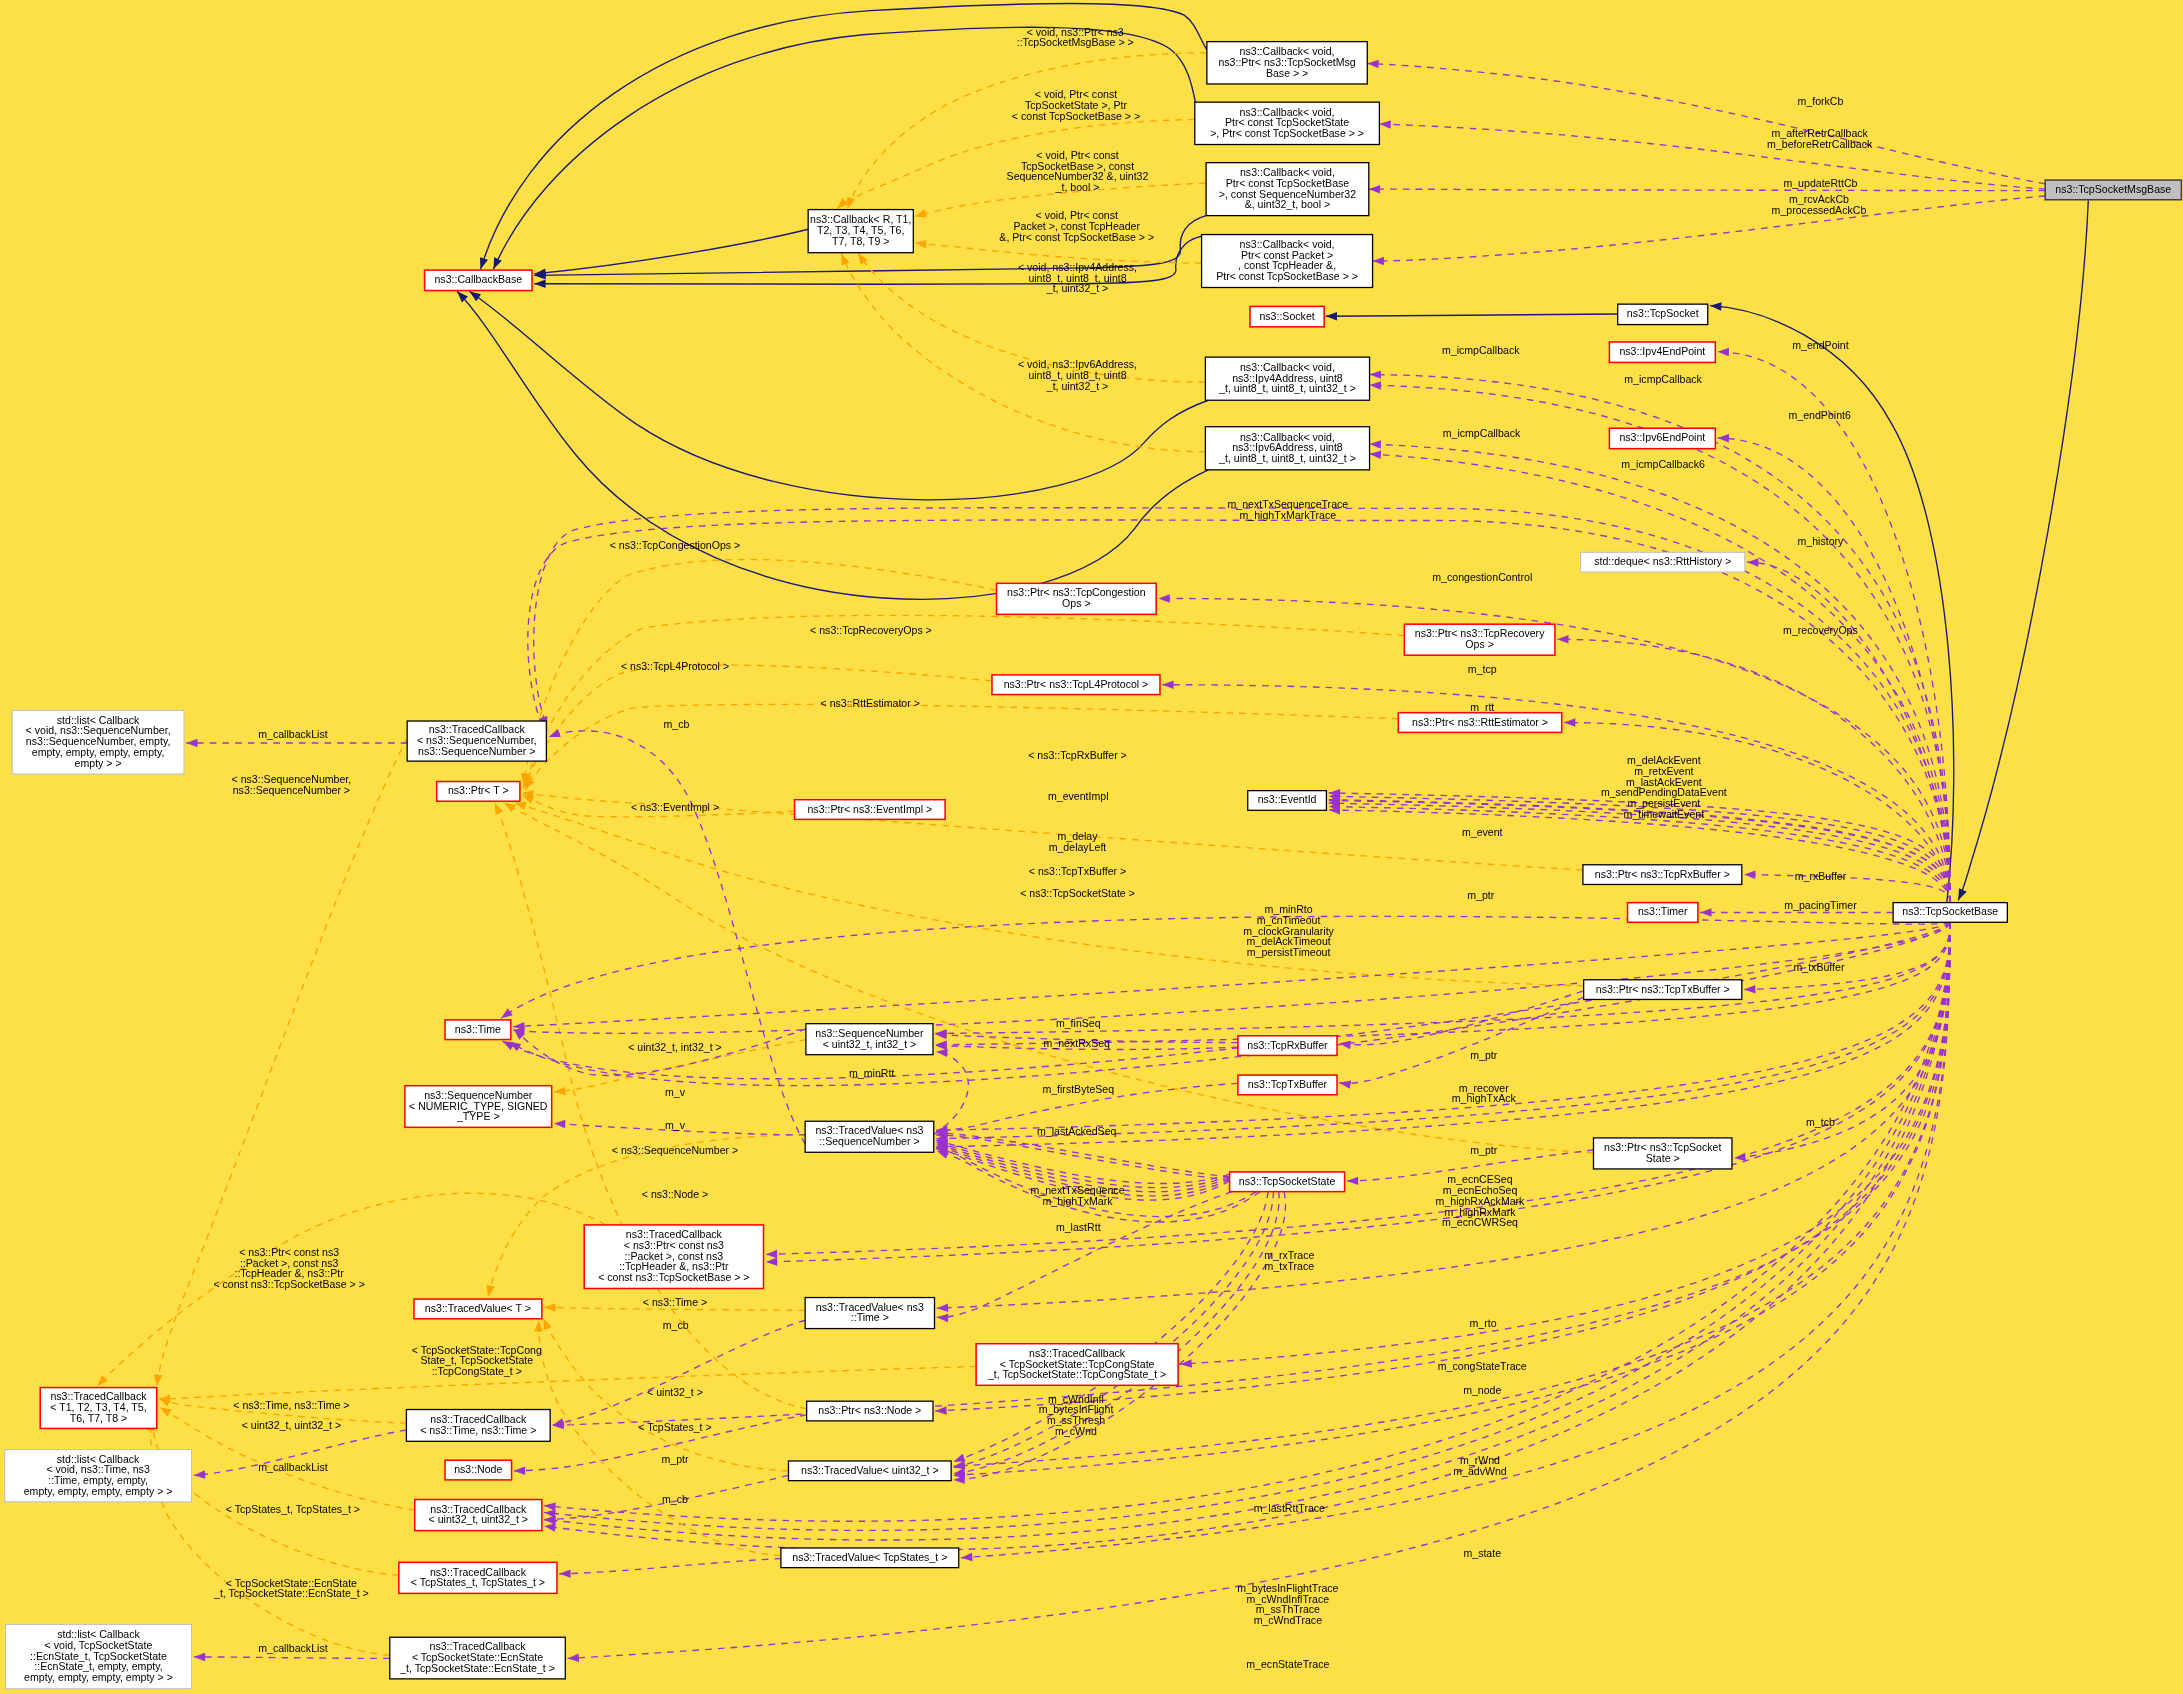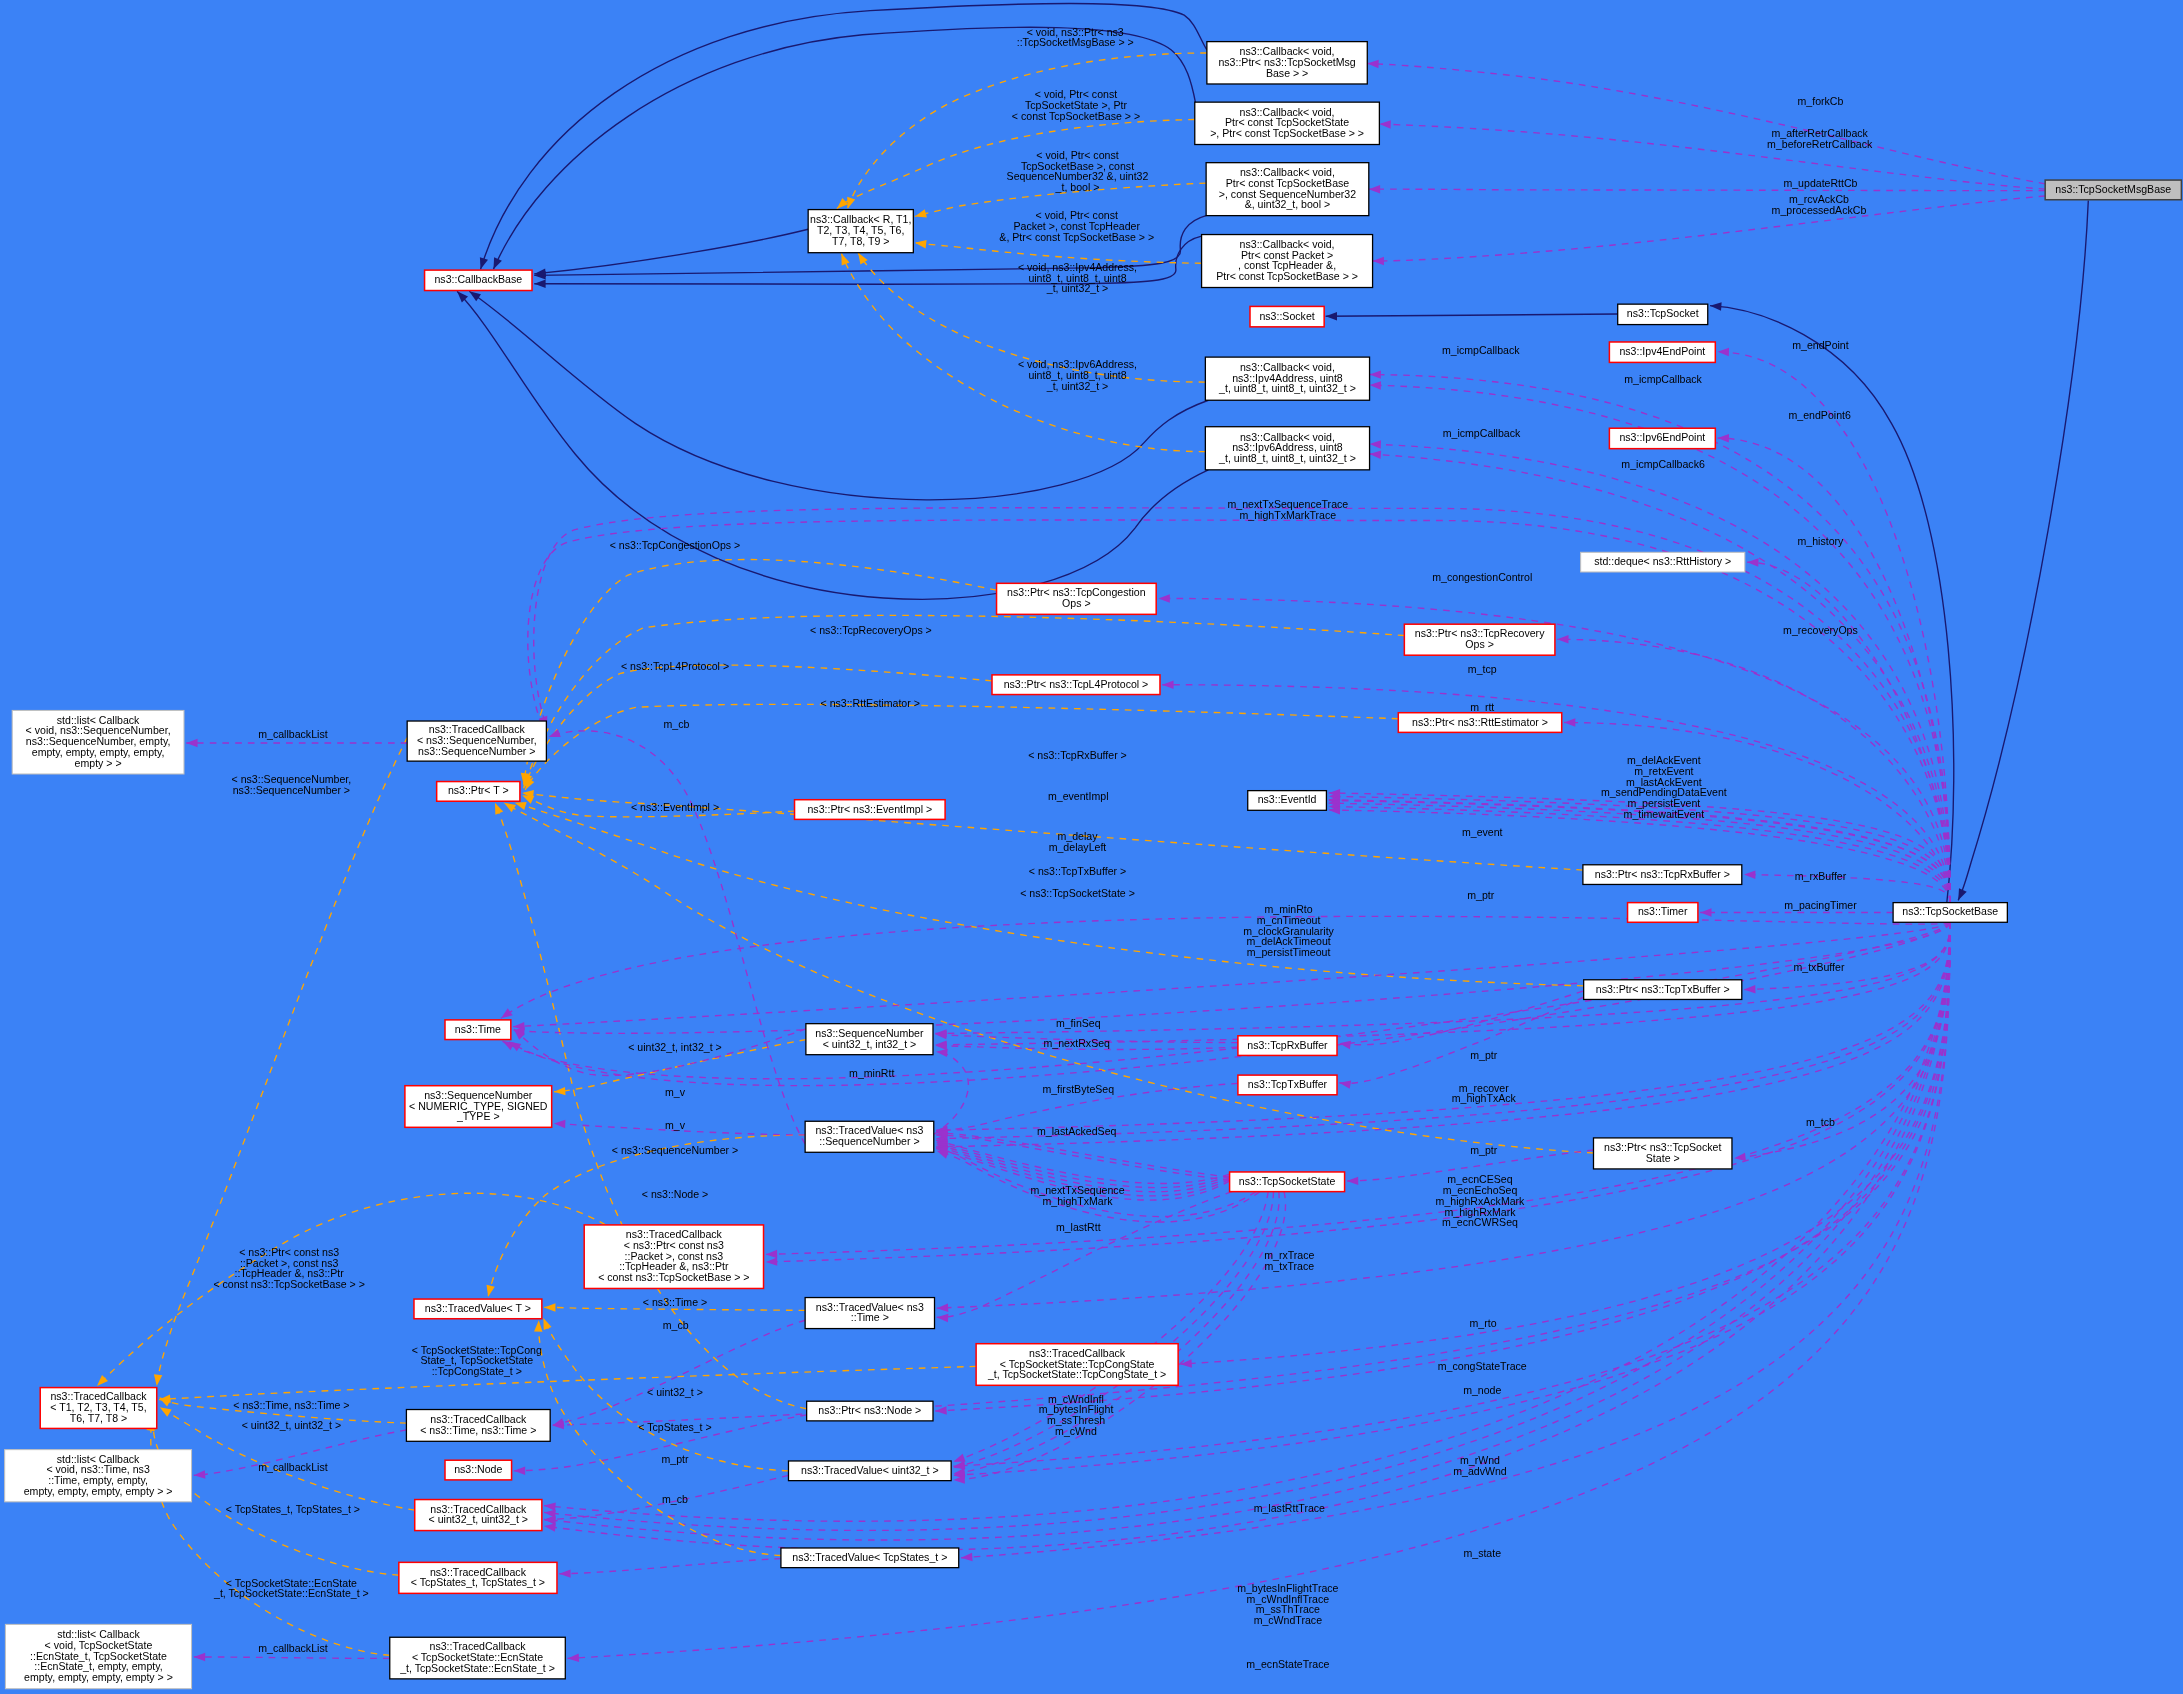--- a/index.html
+++ b/index.html
@@ -1,18 +1,18 @@
 <!DOCTYPE html>
 <html style="font-size:12px"><head>
 <meta charset="utf-8">
 <title>ns3::TcpSocketMsgBase collaboration diagram</title>
 <style>
   html,body{margin:0;padding:0;background:#ffffff;}
   body{font-family:"Liberation Sans", sans-serif;}
-  #diagram{position:relative;width:2183px;height:1694px;background:#3b82f6;overflow:hidden;}
+  #diagram{position:relative;width:2183px;height:1694px;background:#fde047;overflow:hidden;}
   svg{display:block;}
   .nodebox{fill:#ffffff;stroke:#000000;stroke-width:1.7;}
   .nodebox.red{stroke:#ff0000;stroke-width:2;}
   .nodebox.grey{fill:#bfbfbf;stroke:#404040;stroke-width:2;}
   .nodebox.light{fill:#ffffff;stroke:#c0c0c0;stroke-width:1.4;}
   .nodetext{font-family:"Liberation Sans", sans-serif;font-size:14px;fill:#000;text-anchor:middle;}
   .edgelabel{font-family:"Liberation Sans", sans-serif;font-size:14px;fill:#000;text-anchor:middle;}
   .e-inh{fill:none;stroke:#191970;stroke-width:1.8;}
   .e-use{fill:none;stroke:#9a32cd;stroke-width:1.8;stroke-dasharray:8.8,8;}
   .e-tpl{fill:none;stroke:#ffa500;stroke-width:1.8;stroke-dasharray:8.8,8;}

